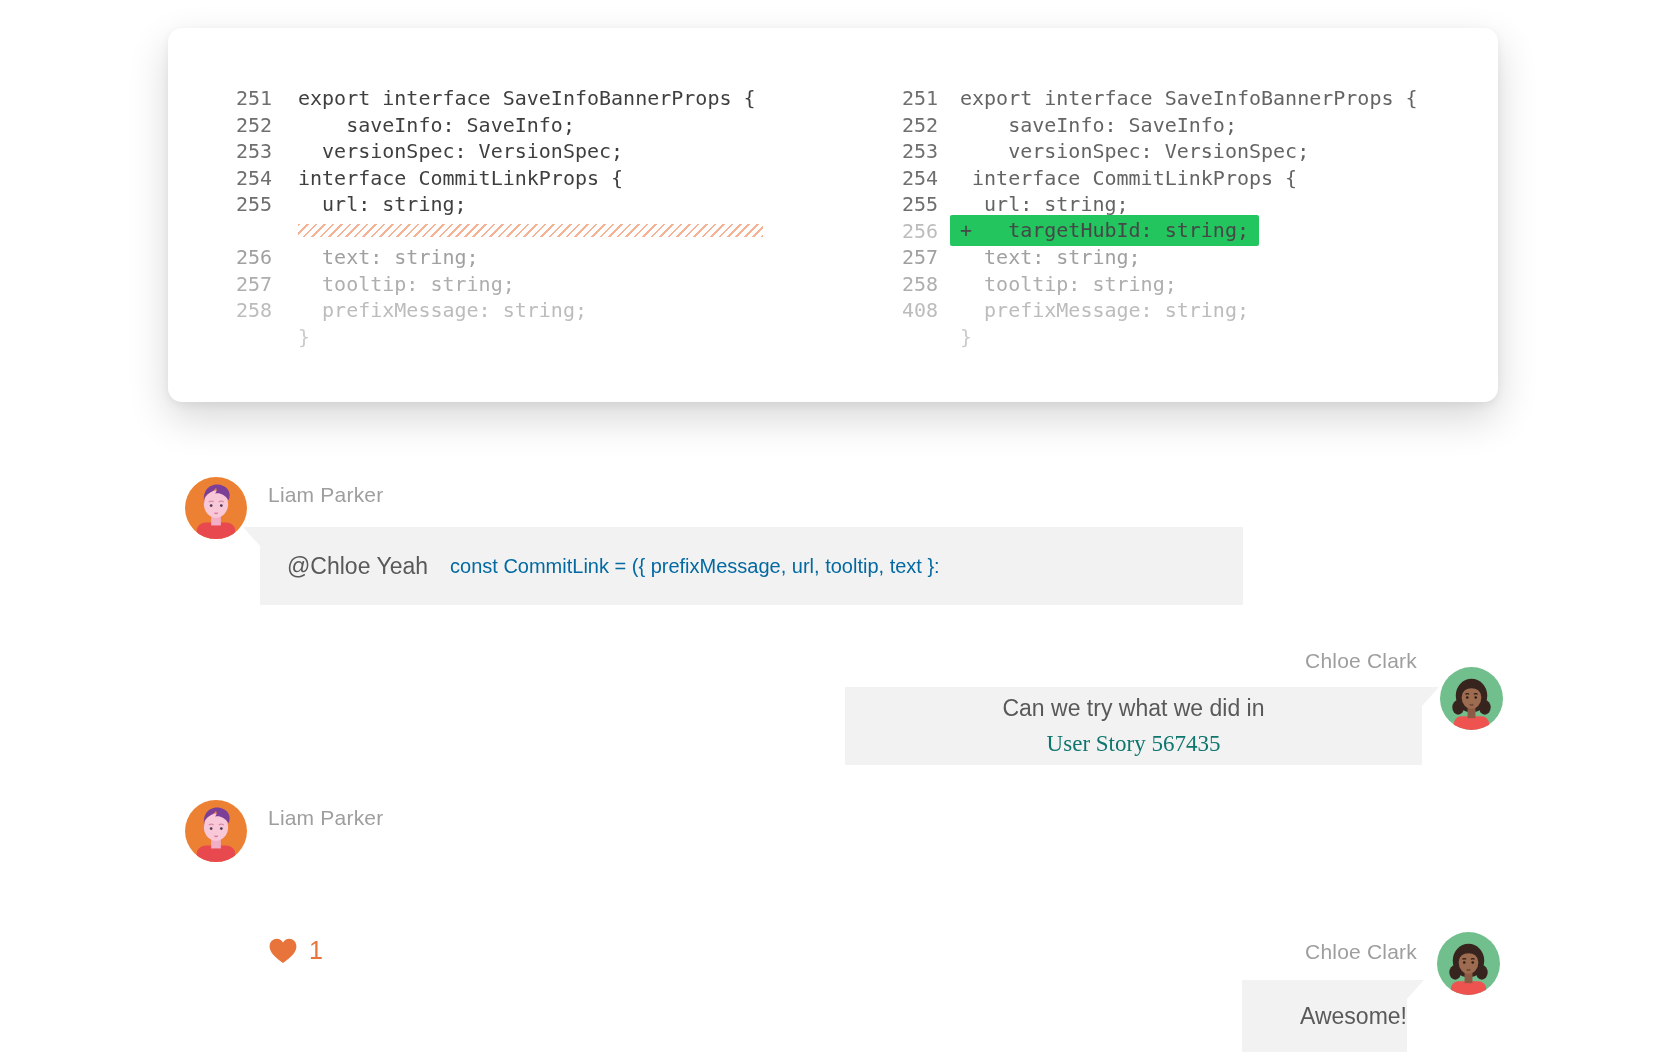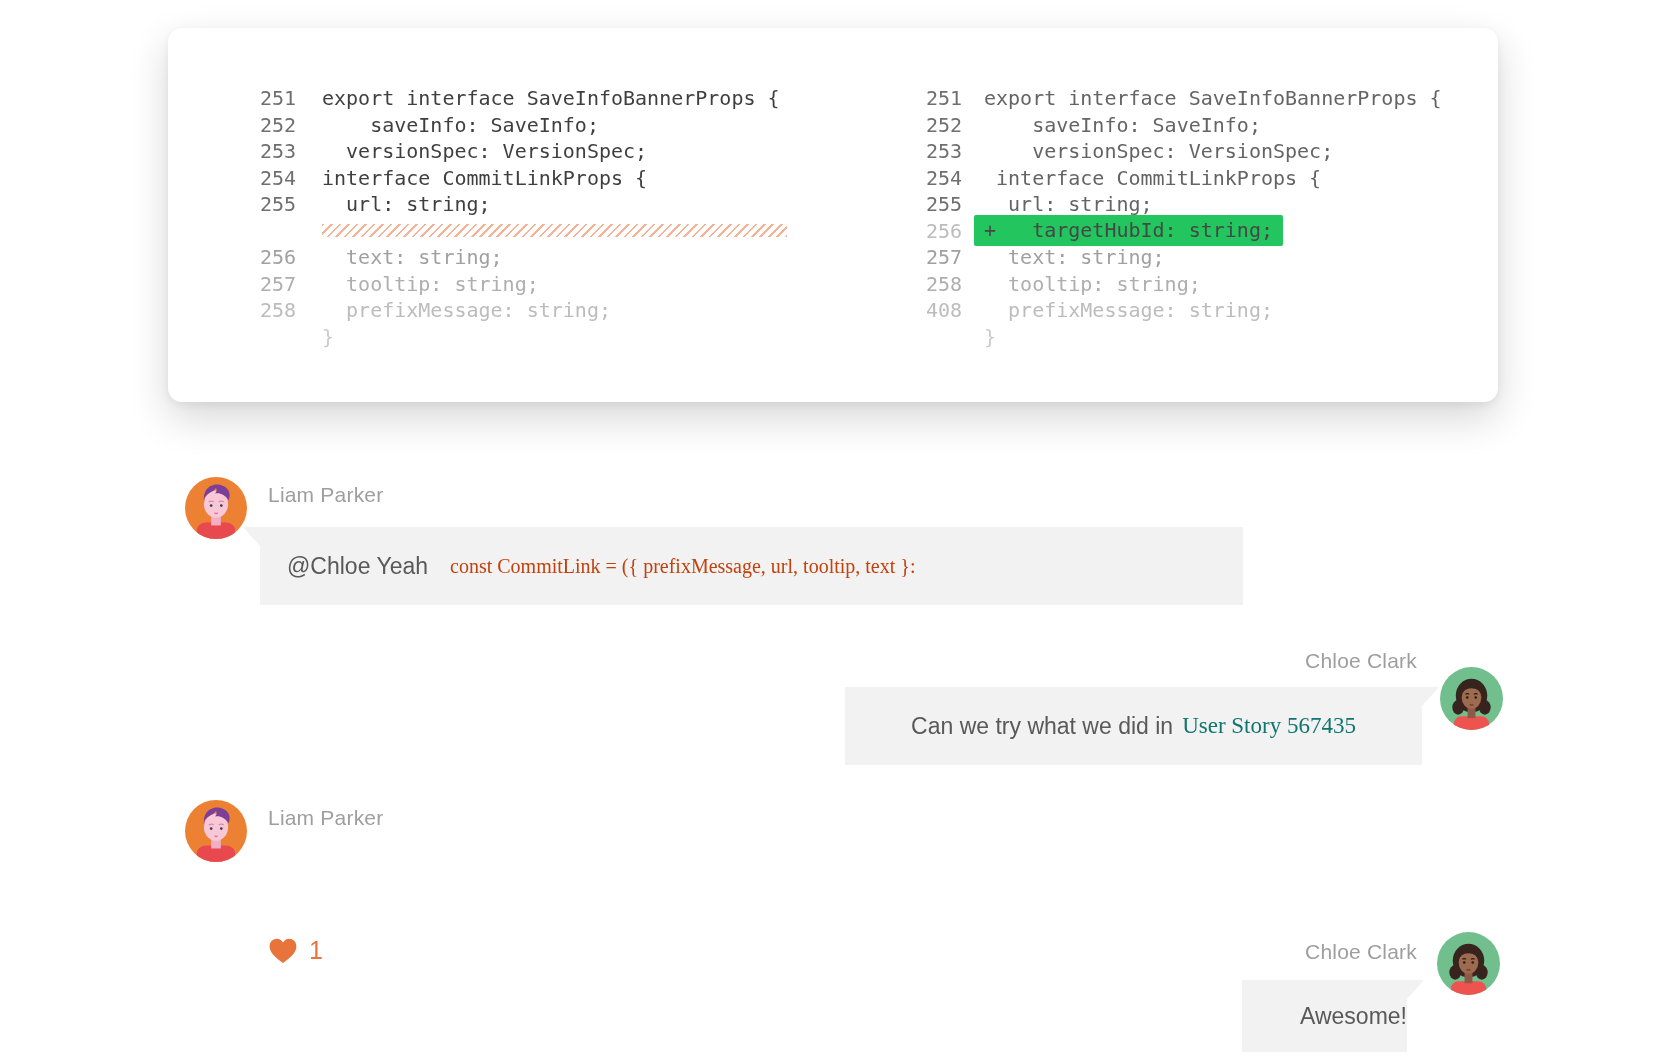--- a/index.html
+++ b/index.html
@@ -7,21 +7,21 @@
          font-family:"Liberation Sans",sans-serif;}
 
   
   .diff-card{position:absolute;left:168px;top:28px;width:1330px;height:374px;background:#ffffff;
              border-radius:14px;box-shadow:0 16px 40px rgba(0,0,0,.16),0 3px 10px rgba(0,0,0,.06);}
   .pane{position:absolute;top:57px;}
   .pane-left{left:64px;}
   .pane-right{left:730px;}
   .crow{display:flex;align-items:center;height:26.5px;
         font-family:"DejaVu Sans Mono",monospace;font-size:20px;}
-  .lnum{width:40px;text-align:right;margin-right:26px;flex:none;margin-left:24px;}
+  .lnum{width:40px;text-align:right;margin-right:26px;flex:none;}
   .pane-right .lnum{margin-right:22px;}
   .code{white-space:pre;}
   .t0 .lnum{color:#6f6f6f}
   .t0 .code{color:#3f3f3f}
   .pane-right .t0 .code{color:#646464}
   .f1 .lnum,.f1 .code{color:#a0a0a0}
   .f2 .lnum,.f2 .code{color:#aeaeae}
   .f3 .lnum,.f3 .code{color:#bcbcbc}
   .f4 .lnum,.f4 .code{color:#cbcbcb}
   .added-row .lnum{color:#bcbcbc}
@@ -32,28 +32,28 @@
   
   .avatar{position:absolute;width:62px;height:62px;}
   .avatar svg{width:100%;height:100%;display:block;}
   .author{position:absolute;font-size:21px;color:#9e9e9e;letter-spacing:.2px;}
   .bubble{position:absolute;background:#f2f2f2;display:flex;align-items:center;
           font-size:23px;color:#595959;}
   .tail-left{position:absolute;left:-17px;top:0;width:0;height:0;
              border-top:19px solid #f2f2f2;border-left:17px solid transparent;}
   .tail-right{position:absolute;right:-17px;top:0;width:0;height:0;
               border-top:19px solid #f2f2f2;border-right:17px solid transparent;}
-  .mono-blue{font-family:Liberation Serif, serif;font-size:20px;color:#c2410c;white-space:pre;}
+  .mono-blue{font-family:Liberation Sans, sans-serif;font-size:20px;color:#0369a1;white-space:pre;}
   .link{color:#0f766e;cursor:pointer;font-family:Liberation Serif, serif;}
   .bubble1{left:260px;top:527px;width:983px;height:78px;padding-left:27px;box-sizing:border-box;gap:22px;}
   .name1{left:268px;top:483px;}
   .av1{left:185px;top:477px;}
   .name2{right:263px;top:649px;}
   .av2{left:1440px;top:667px;width:63px;height:63px;}
-  .bubble2{left:845px;top:687px;width:577px;height:78px;justify-content:center;gap:9px;box-sizing:border-box;}
+  .bubble2{left:845px;top:687px;width:577px;height:78px;justify-content:center;gap:9px;box-sizing:border-box;flex-direction:column;}
   .av3{left:185px;top:800px;}
   .name3{left:268px;top:806px;}
   .bubble3{left:260px;top:845px;width:888px;height:77px;padding-left:43px;box-sizing:border-box;}
   .reaction{position:absolute;left:268px;top:936px;display:flex;align-items:center;gap:11px;cursor:pointer;}
   .reaction svg{width:30px;height:27px;display:block;}
   .reaction .count{font-size:25px;color:#e8743c;}
   .name4{right:263px;top:940px;}
   .av4{left:1437px;top:932px;width:63px;height:63px;}
   .bubble4{left:1242px;top:980px;width:165px;height:72px;justify-content:flex-end;box-sizing:border-box;}
 </style>

